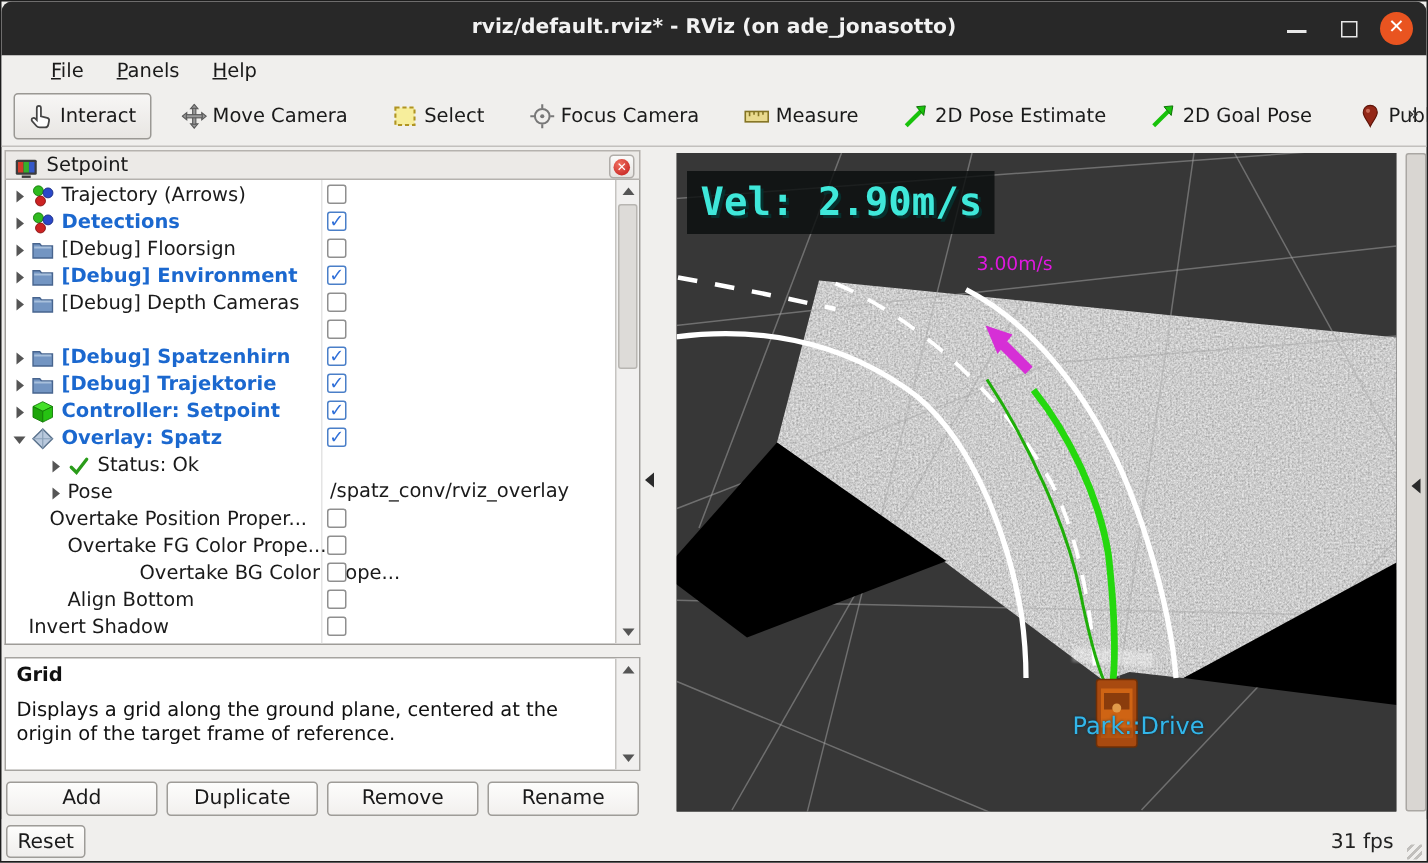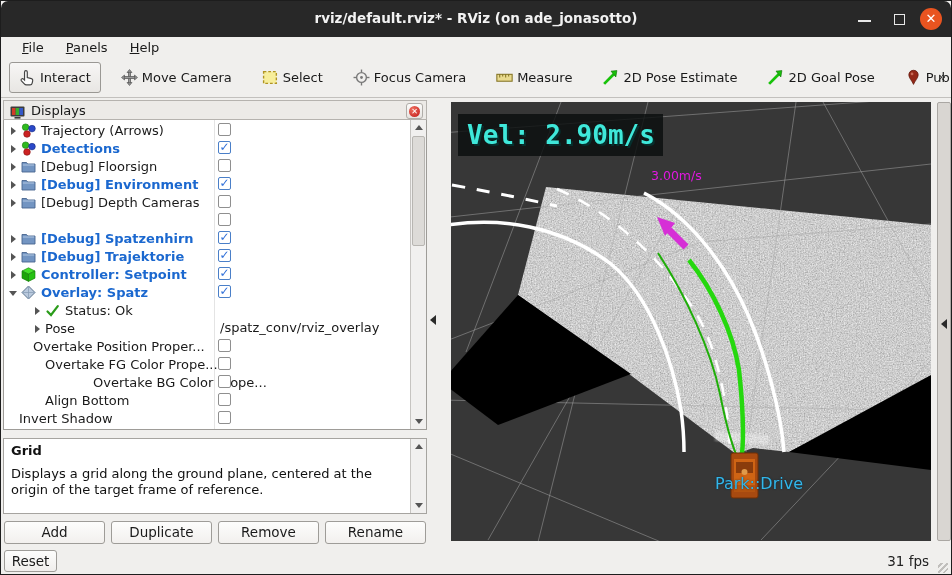--- a/index.html
+++ b/index.html
@@ -7,21 +7,21 @@
   .window { position:relative; width:952px; height:575px; background:#f0efed; border:1px solid #1d1d1d; overflow:hidden; }
 
   
   .titlebar { position:absolute; left:0; top:0; width:100%; height:36px; background:#282828; border-radius:7px 7px 0 0; }
   .title-text { position:absolute; left:0; right:0; top:9px; text-align:center; color:#f2f2f2; font-size:13.5px; font-weight:bold; }
   .btn-min { position:absolute; right:80px; top:19px; width:13px; height:2px; background:#e8e8e8; }
   .btn-max { position:absolute; right:46px; top:13px; width:11px; height:11px; border:1.5px solid #e8e8e8; }
   .btn-close { position:absolute; right:9px; top:7px; width:22px; height:22px; border-radius:50%; background:#e95420; color:#fff; font-size:13px; line-height:21px; text-align:center; font-weight:bold; }
 
   
-  .menubar { position:absolute; left:0; top:36px; width:100%; height:21px; background:#f0efed; padding-left:12px; display:flex; align-items:center; gap:4px; }
+  .menubar { position:absolute; left:0; top:36px; width:100%; height:21px; background:#f0efed; padding-left:24px; display:flex; align-items:center; gap:4px; }
   .menu-item { font-size:13px; color:#1a1a1a; padding:2px 9px; }
 
   
   .toolbar { position:absolute; left:0; top:57px; width:100%; height:40px; background:#f0efed; border-bottom:1px solid #c2c0bd; display:flex; align-items:center; }
   .tb-handle { width:8px; height:28px; margin-left:4px; margin-right:4px;
     background:repeating-linear-gradient(0deg,#b8b6b3 0 2px,transparent 2px 4px); width:5px; }
   .tool-btn { display:flex; align-items:center; gap:4px; padding:6px 9px; margin-right:10px; font-size:13px; color:#1a1a1a; border:1px solid transparent; border-radius:3px; white-space:nowrap; }
   .tool-btn.active { border:1px solid #9a9894; background:linear-gradient(#f7f6f5,#e8e6e3);justify-content:center; }
   .ticon { width:17px; height:17px; display:inline-block; }
   .ticon svg { width:17px; height:17px; display:block; }
@@ -204,21 +204,21 @@
     <div class="dock-header">
       <span class="hicon">
         <svg viewBox="0 0 15 13">
             <rect x="0.5" y="0.5" width="14" height="10" rx="1" fill="#3c3c3c"></rect>
             <rect x="2" y="2" width="3.6" height="7" fill="#d23c2a"></rect>
             <rect x="5.7" y="2" width="3.6" height="7" fill="#35b02c"></rect>
             <rect x="9.4" y="2" width="3.6" height="7" fill="#3558c8"></rect>
             <rect x="4.5" y="11" width="6" height="1.6" fill="#3c3c3c"></rect>
           </svg>
       </span>
-      <span class="dock-title">Displays</span>
+      <span class="dock-title">Setpoint</span>
       <span class="dock-close">
           <span class="red">✕</span>
         </span>
     </div>
 
     <div class="tree">
       <div class="tree-col-divider"></div>
       <div class="tree-rows" id="tree-rows">
           <div class="tree-row">
             <div class="row-left" style="padding-left: 2px;">

